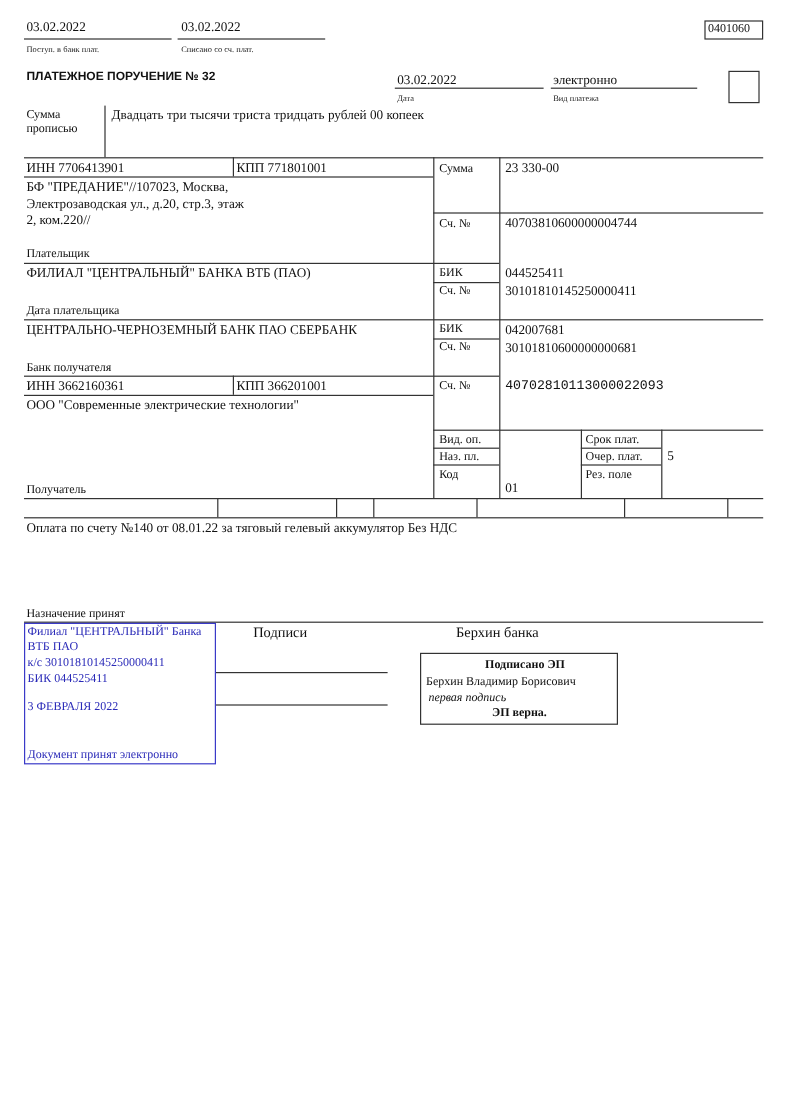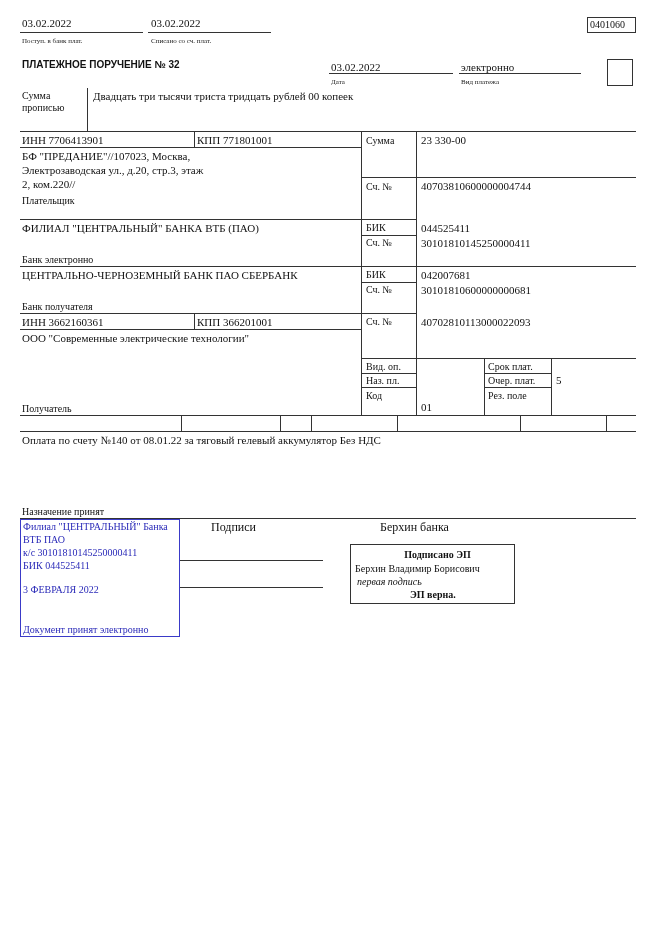--- a/index.html
+++ b/index.html
@@ -79,47 +79,47 @@
 <div class="vl" style="left:311px;top:415px;height:16px;"></div>
 <div class="vl" style="left:397px;top:415px;height:16px;"></div>
 <div class="vl" style="left:520px;top:415px;height:16px;"></div>
 <div class="vl" style="left:606px;top:415px;height:16px;"></div>
 
 <div class="abs t11" style="left:22px;top:134px;">ИНН 7706413901</div>
 <div class="abs t11" style="left:197px;top:134px;">КПП 771801001</div>
 <div class="abs t11" style="left:22px;top:150px;">БФ "ПРЕДАНИЕ"//107023, Москва,</div>
 <div class="abs t11" style="left:22px;top:164px;">Электрозаводская ул., д.20, стр.3, этаж</div>
 <div class="abs t11" style="left:22px;top:178px;">2, ком.220//</div>
-<div class="abs t10" style="left:22px;top:195px;">Плательщик</div>
+<div class="abs t10" style="left:22px;top:206px;">Плательщик</div>
 
 <div class="abs t10" style="left:366px;top:135px;">Сумма</div>
 <div class="abs t11" style="left:421px;top:134px;">23 330-00</div>
 <div class="abs t10" style="left:366px;top:181px;">Сч. №</div>
 <div class="abs t11" style="left:421px;top:180px;">40703810600000004744</div>
 
 <div class="abs t11" style="left:22px;top:222px;">ФИЛИАЛ "ЦЕНТРАЛЬНЫЙ" БАНКА ВТБ (ПАО)</div>
-<div class="abs t10" style="left:22px;top:254px;">Банк электронно</div>
+<div class="abs t10" style="left:22px;top:254px;">Дата плательщика</div>
 <div class="abs t10" style="left:366px;top:222px;">БИК</div>
 <div class="abs t11" style="left:421px;top:222px;">044525411</div>
 <div class="abs t10" style="left:366px;top:237px;">Сч. №</div>
 <div class="abs t11" style="left:421px;top:237px;">30101810145250000411</div>
 
 <div class="abs t11" style="left:22px;top:269px;">ЦЕНТРАЛЬНО-ЧЕРНОЗЕМНЫЙ БАНК ПАО СБЕРБАНК</div>
 <div class="abs t10" style="left:22px;top:301px;">Банк получателя</div>
 <div class="abs t10" style="left:366px;top:269px;">БИК</div>
 <div class="abs t11" style="left:421px;top:269px;">042007681</div>
 <div class="abs t10" style="left:366px;top:284px;">Сч. №</div>
 <div class="abs t11" style="left:421px;top:284px;">30101810600000000681</div>
 
 <div class="abs t11" style="left:22px;top:316px;">ИНН 3662160361</div>
 <div class="abs t11" style="left:197px;top:316px;">КПП 366201001</div>
 <div class="abs t11" style="left:22px;top:332px;">ООО "Современные электрические технологии"</div>
 <div class="abs t10" style="left:22px;top:403px;">Получатель</div>
 <div class="abs t10" style="left:366px;top:316px;">Сч. №</div>
-<div class="abs t11" style="left:421px;top:316px;">40702810113000022093</div>
+<div class="abs t11" style="left:421px;top:316px;font-family:Liberation Mono, monospace;">40702810113000022093</div>
 
 <div class="abs t10" style="left:366px;top:361px;">Вид. оп.</div>
 <div class="abs t11" style="left:421px;top:361px;margin-top:40px;">01</div>
 <div class="abs t10" style="left:366px;top:375px;">Наз. пл.</div>
 <div class="abs t10" style="left:366px;top:390px;">Код</div>
 <div class="abs t10" style="left:488px;top:361px;">Срок плат.</div>
 <div class="abs t10" style="left:488px;top:375px;">Очер. плат.</div>
 <div class="abs t11" style="left:556px;top:374px;">5</div>
 <div class="abs t10" style="left:488px;top:390px;">Рез. поле</div>
 

